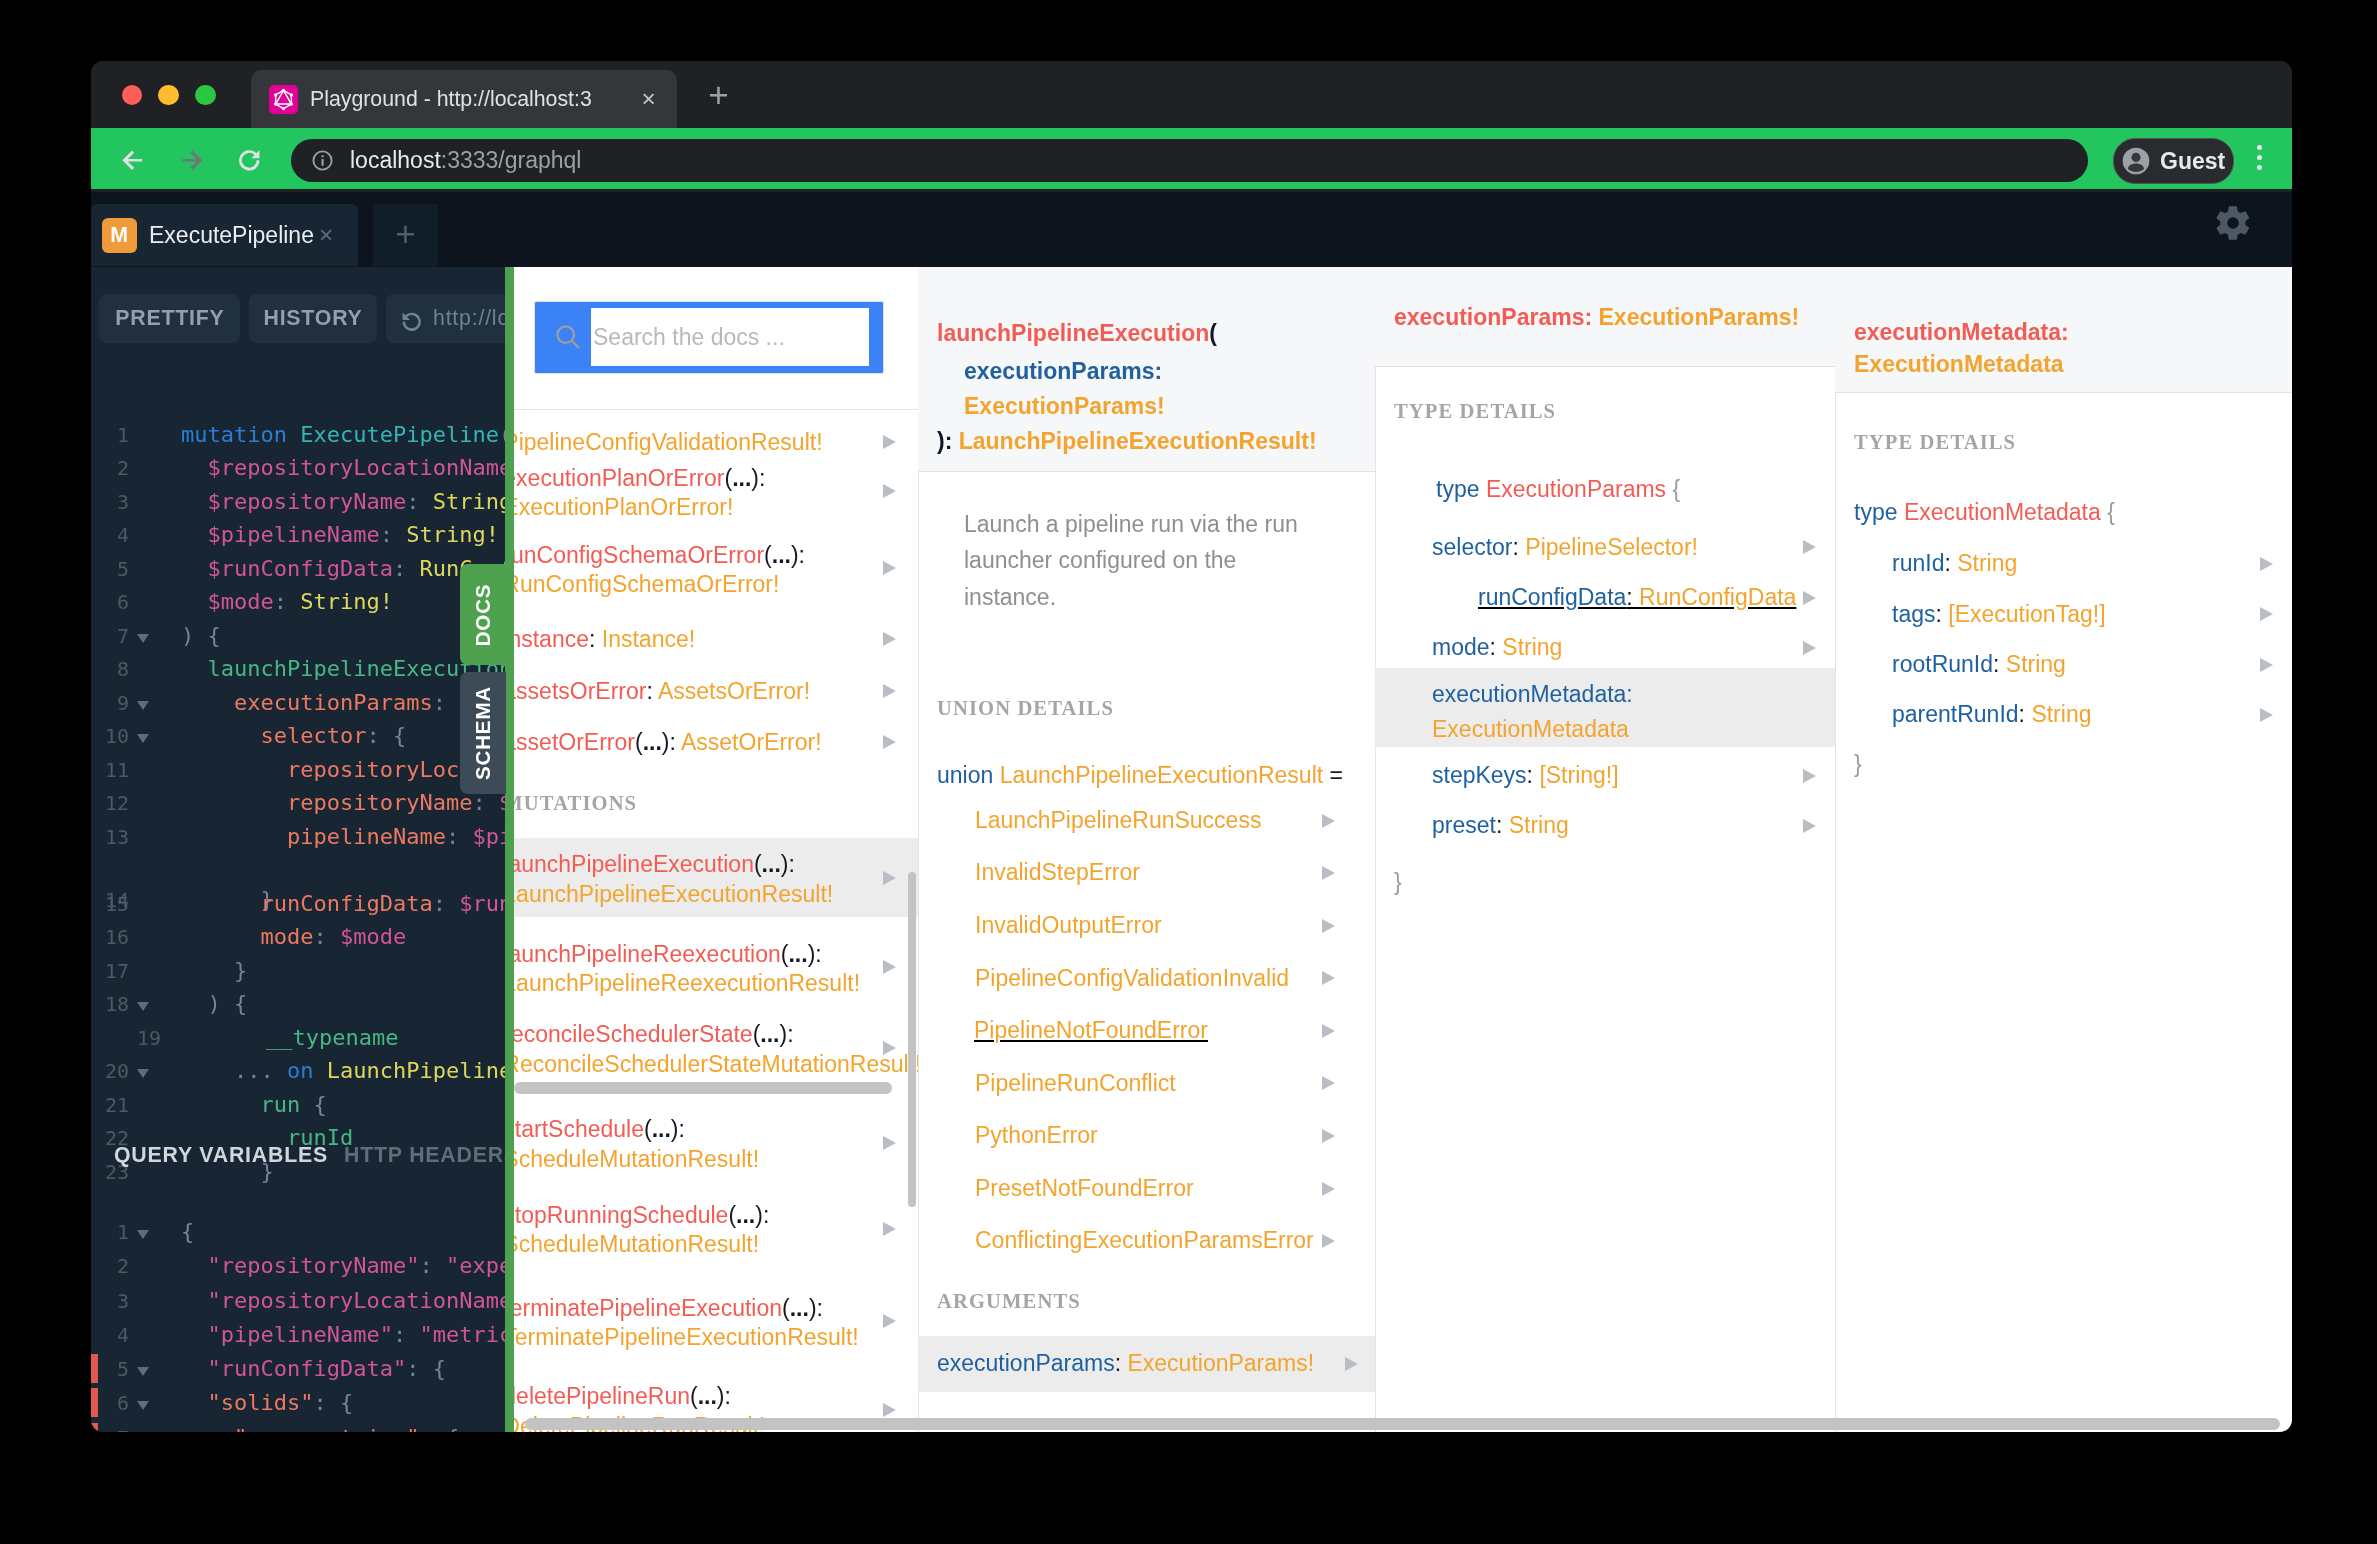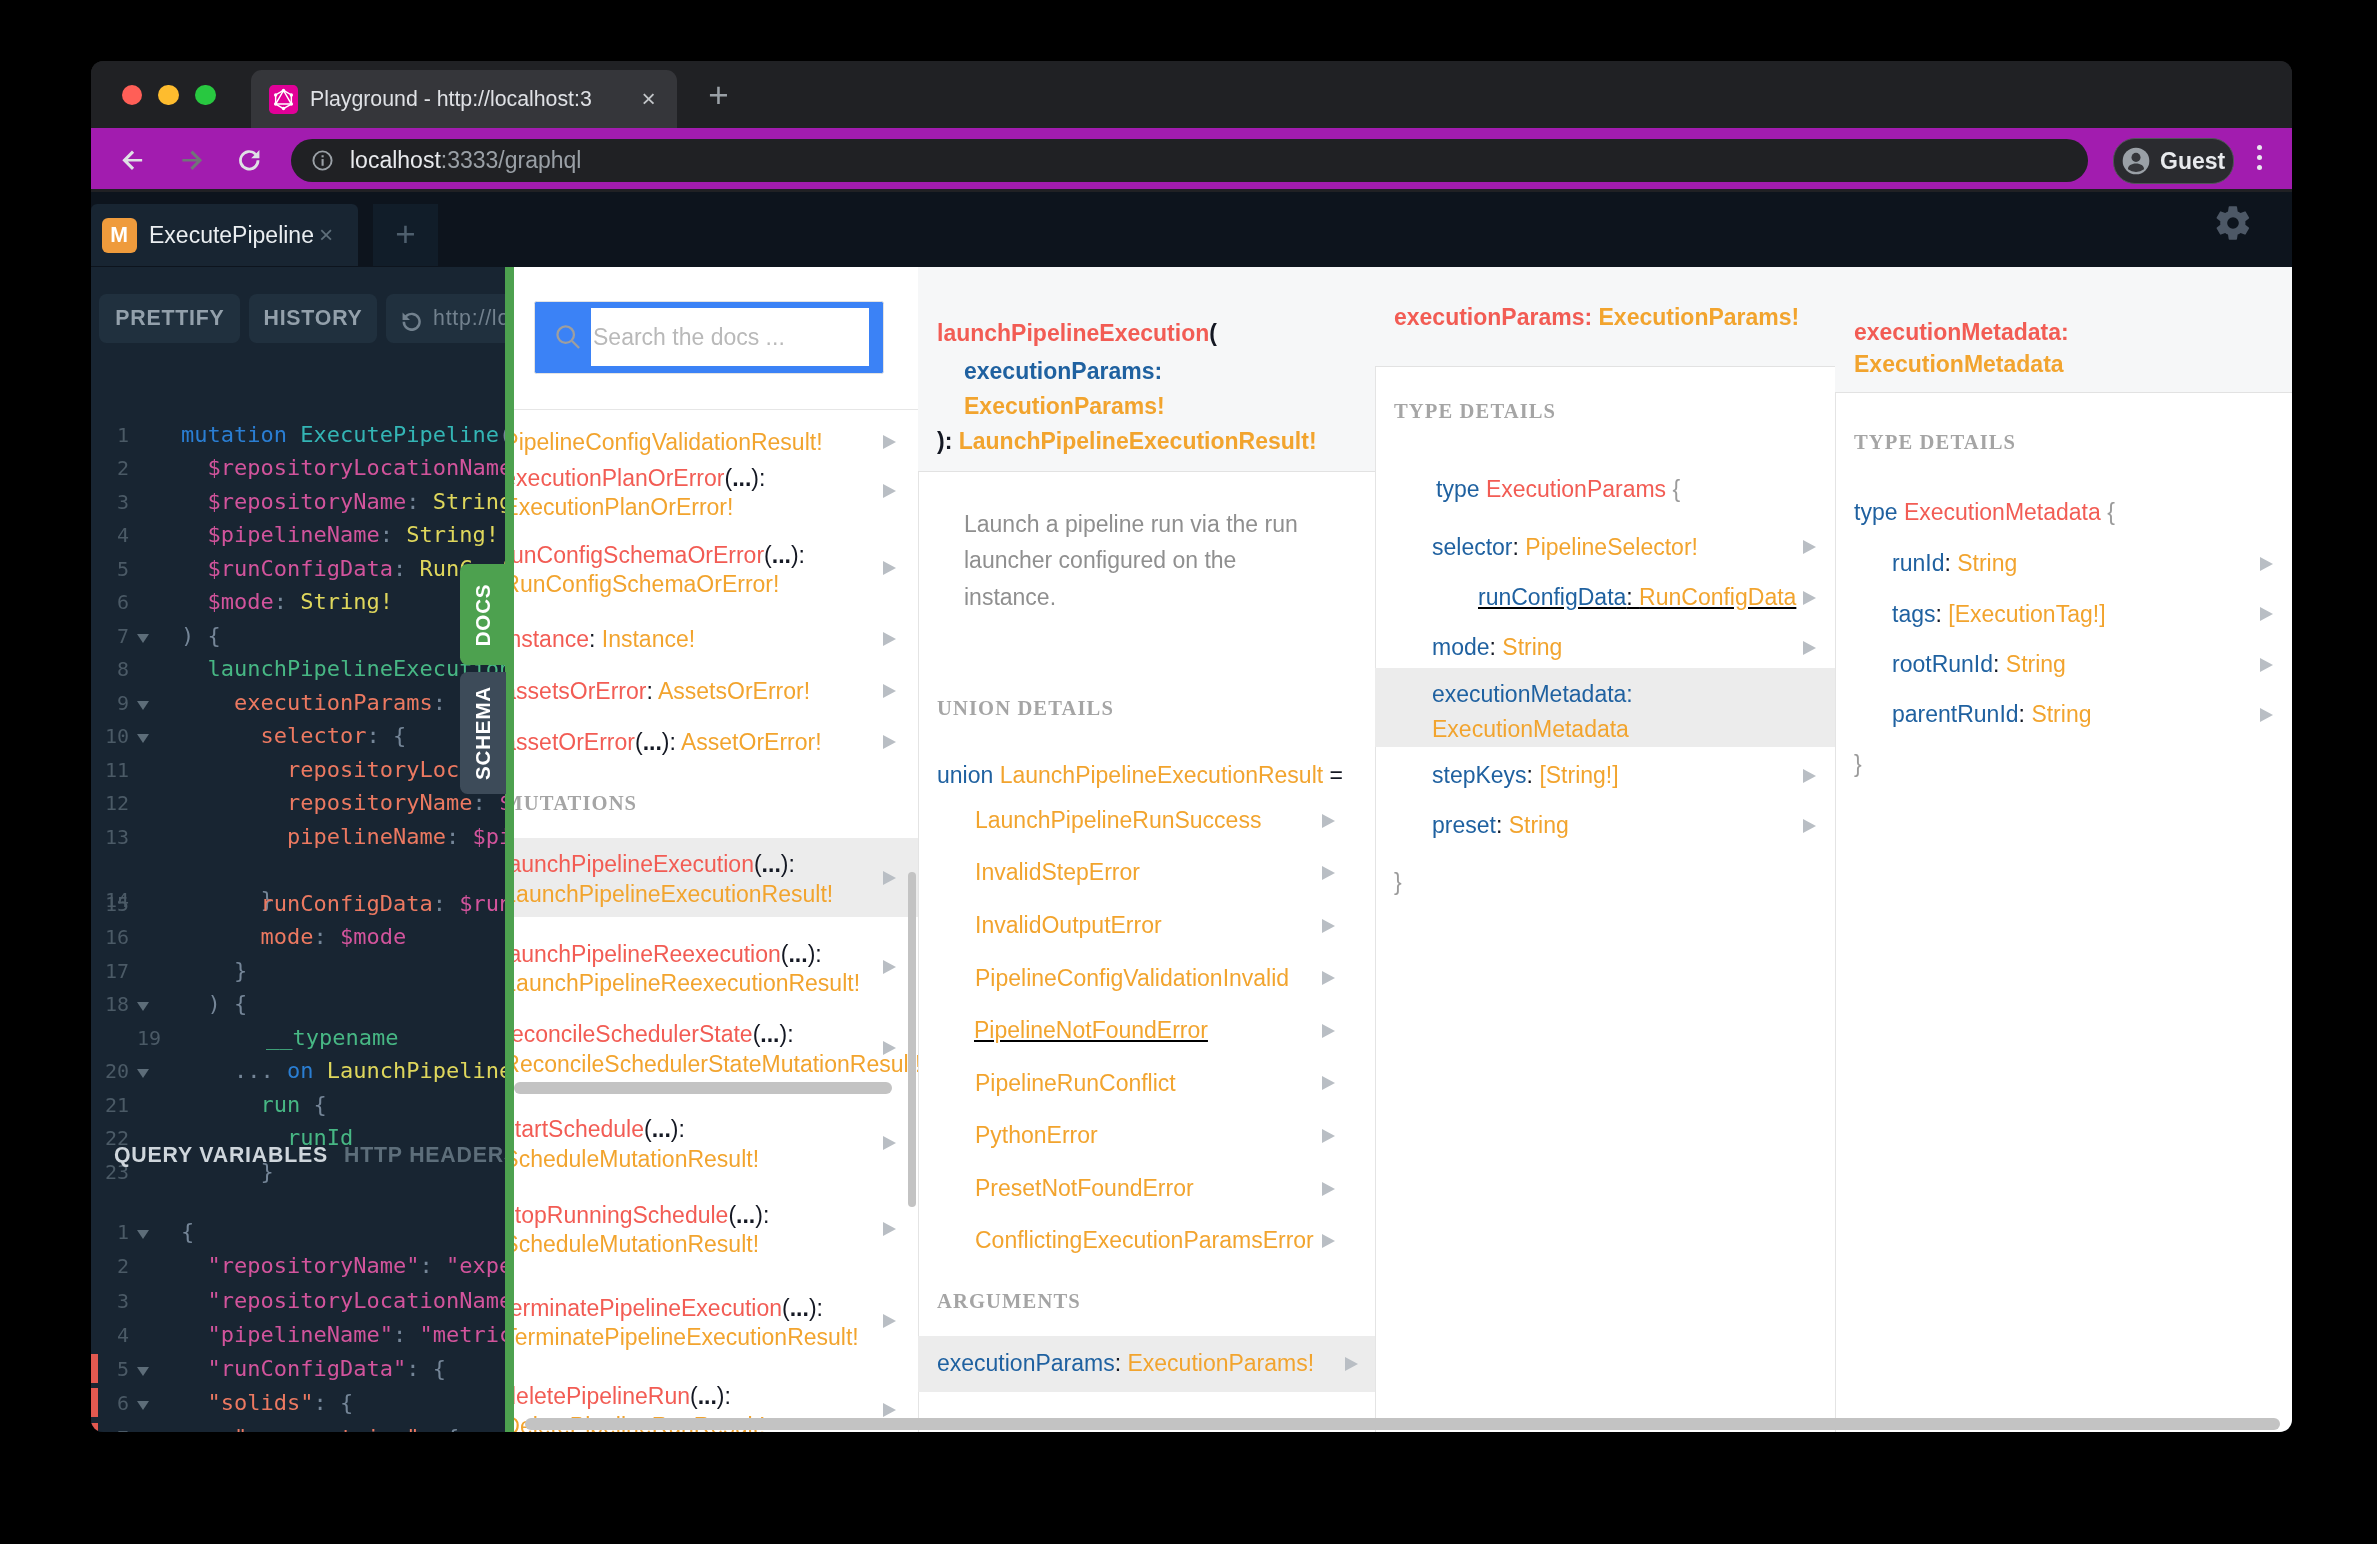--- a/index.html
+++ b/index.html
@@ -11,21 +11,21 @@
   .tabstrip{position:absolute;left:0;top:0;right:0;height:67px;background:#202124;}
   .light{position:absolute;top:23.6px;width:20.6px;height:20.6px;border-radius:50%;}
   .l-red{left:30.5px;background:#ff5f57;} .l-yellow{left:67px;background:#febc2e;} .l-green{left:104px;background:#28c840;}
   .btab{position:absolute;left:160px;top:9.1px;width:426px;height:58px;background:#35363a;
         border-radius:10.7px 10.7px 0 0;}
   .btab .fav{position:absolute;left:18.3px;top:14.5px;}
   .btab .ttl{position:absolute;left:59px;top:17px;width:305px;font-size:21.3px;color:#dfe1e5;white-space:nowrap;overflow:hidden;}
   .btab .cls{position:absolute;right:21.3px;top:15.2px;font-size:24.4px;color:#c3c6c9;}
   .newtab{position:absolute;left:603px;top:10.7px;width:49px;height:49px;color:#9aa0a6;font-size:35px;
           text-align:center;line-height:46px;}
-  .toolbar{position:absolute;left:0;top:67px;right:0;height:61px;background:#a21caf;}
+  .toolbar{position:absolute;left:0;top:67px;right:0;height:61px;background:#22c55e;}
   .navic{position:absolute;top:17px;}
   .omni{position:absolute;left:200px;top:10.7px;width:1797px;height:43px;border-radius:21.3px;background:#202124;}
   .omni .info{position:absolute;left:20px;top:10px;}
   .omni .host{position:absolute;left:59px;top:8.4px;font-size:23px;color:#e8eaed;white-space:nowrap;}
   .omni .host .dim{color:#9aa0a6;}
   .guest{position:absolute;left:2022px;top:10px;width:119px;height:44px;border-radius:22px;background:#2a2b2f;
          border:0.8px solid #515458;font-weight:bold;}
   .guest .av{position:absolute;left:6.1px;top:6.1px;}
   .guest .gl{position:absolute;left:46px;top:9.1px;font-size:23px;color:#e8eaed;}
   .kebab{position:absolute;left:2161px;top:12.2px;width:15.2px;text-align:center;}

